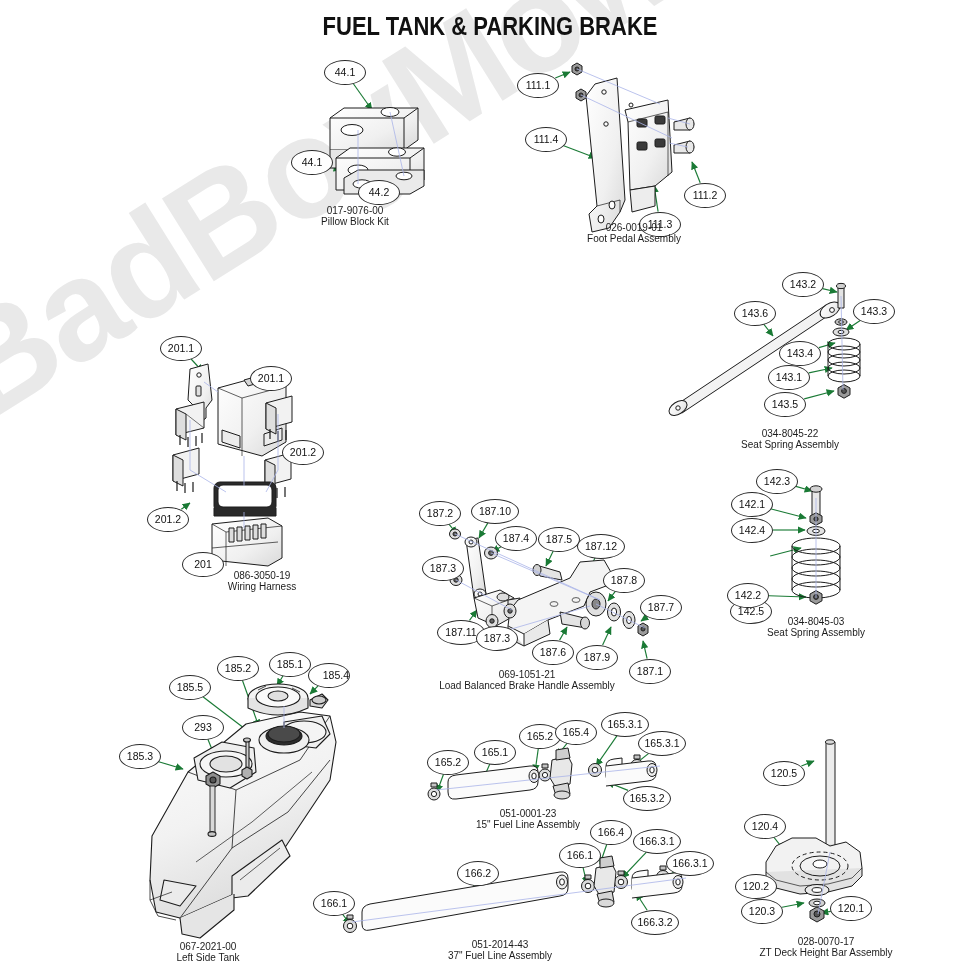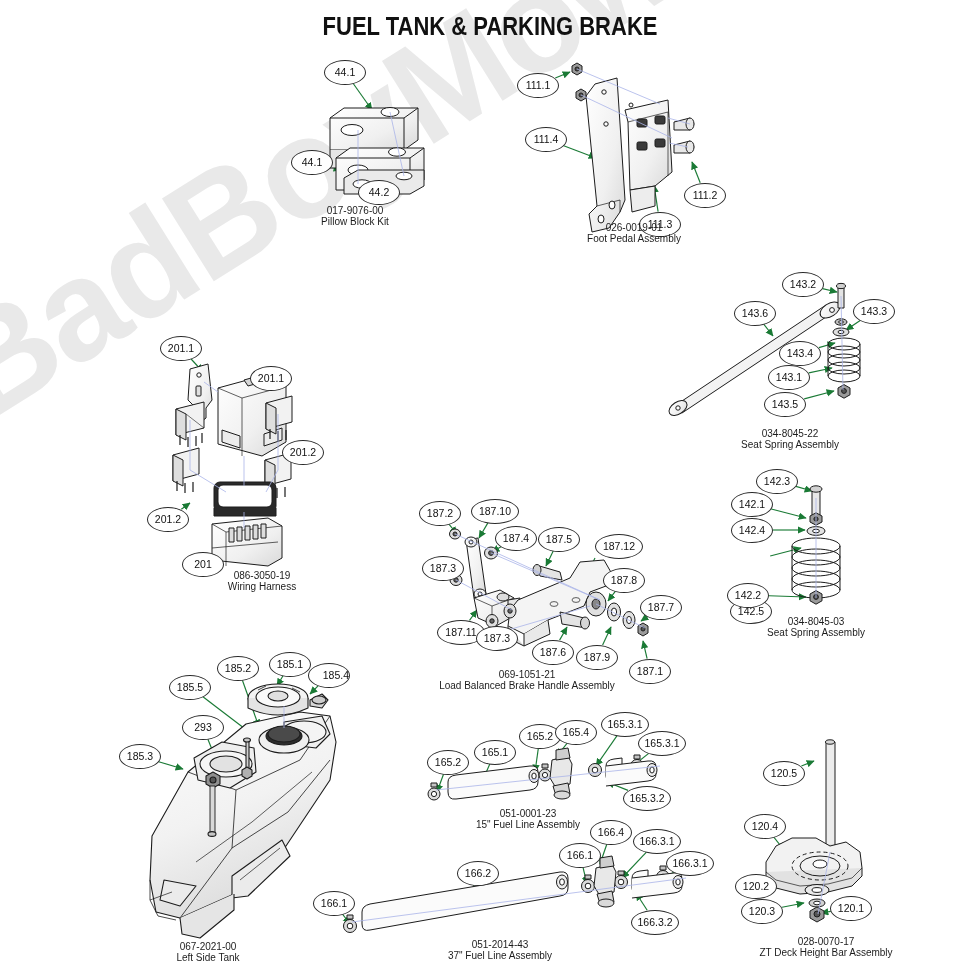--- a/index.html
+++ b/index.html
@@ -547,21 +547,21 @@
       <div class="callout" style="left: 748px; top: 595px;">142.2</div>
       <div class="callout" style="left: 181px; top: 348px;">201.1</div>
       <div class="callout" style="left: 271px; top: 378px;">201.1</div>
       <div class="callout" style="left: 303px; top: 452px;">201.2</div>
       <div class="callout" style="left: 168px; top: 519px;">201.2</div>
       <div class="callout" style="left: 203px; top: 564px;">201</div>
       <div class="callout" style="left: 440px; top: 513px;">187.2</div>
       <div class="callout w" style="left: 495px; top: 511px;">187.10</div>
       <div class="callout" style="left: 516px; top: 538px;">187.4</div>
       <div class="callout" style="left: 559px; top: 539px;">187.5</div>
-      <div class="callout w" style="left: 619px; top: 546px;">187.12</div>
+      <div class="callout w" style="left: 601px; top: 546px;">187.12</div>
       <div class="callout" style="left: 443px; top: 568px;">187.3</div>
       <div class="callout" style="left: 624px; top: 580px;">187.8</div>
       <div class="callout" style="left: 661px; top: 607px;">187.7</div>
       <div class="callout w" style="left: 461px; top: 632px;">187.11</div>
       <div class="callout" style="left: 497px; top: 638px;">187.3</div>
       <div class="callout" style="left: 553px; top: 652px;">187.6</div>
       <div class="callout" style="left: 597px; top: 657px;">187.9</div>
       <div class="callout" style="left: 650px; top: 671px;">187.1</div>
       <div class="callout" style="left: 290px; top: 664px;">185.1</div>
       <div class="callout" style="left: 238px; top: 668px;">185.2</div>

